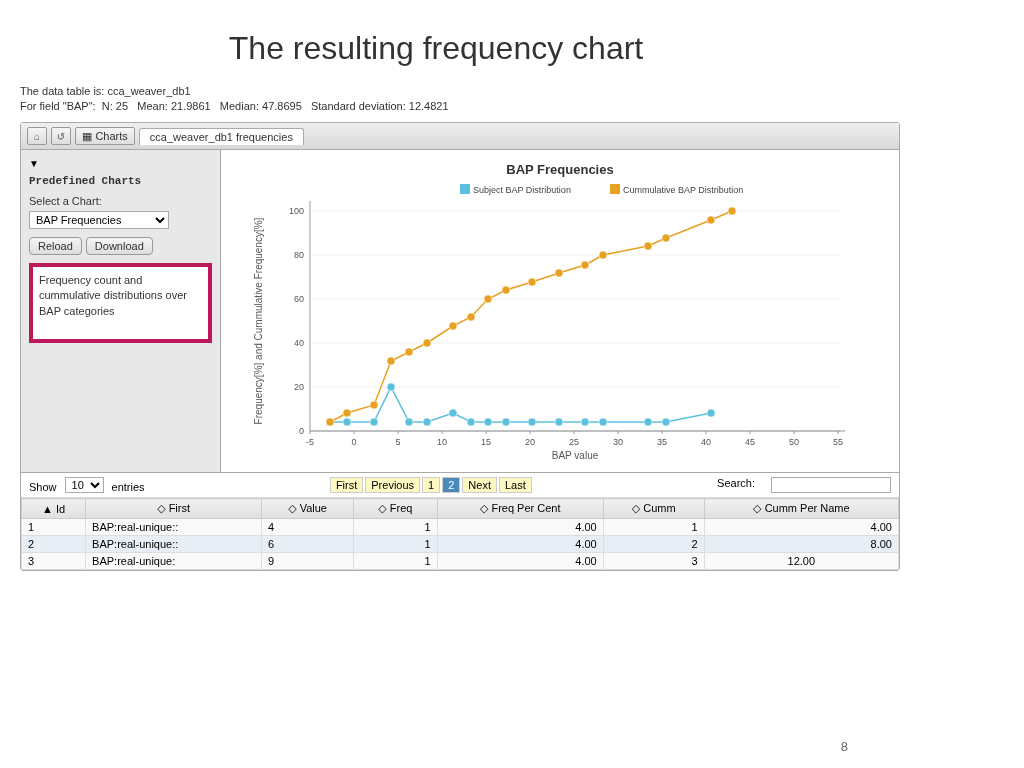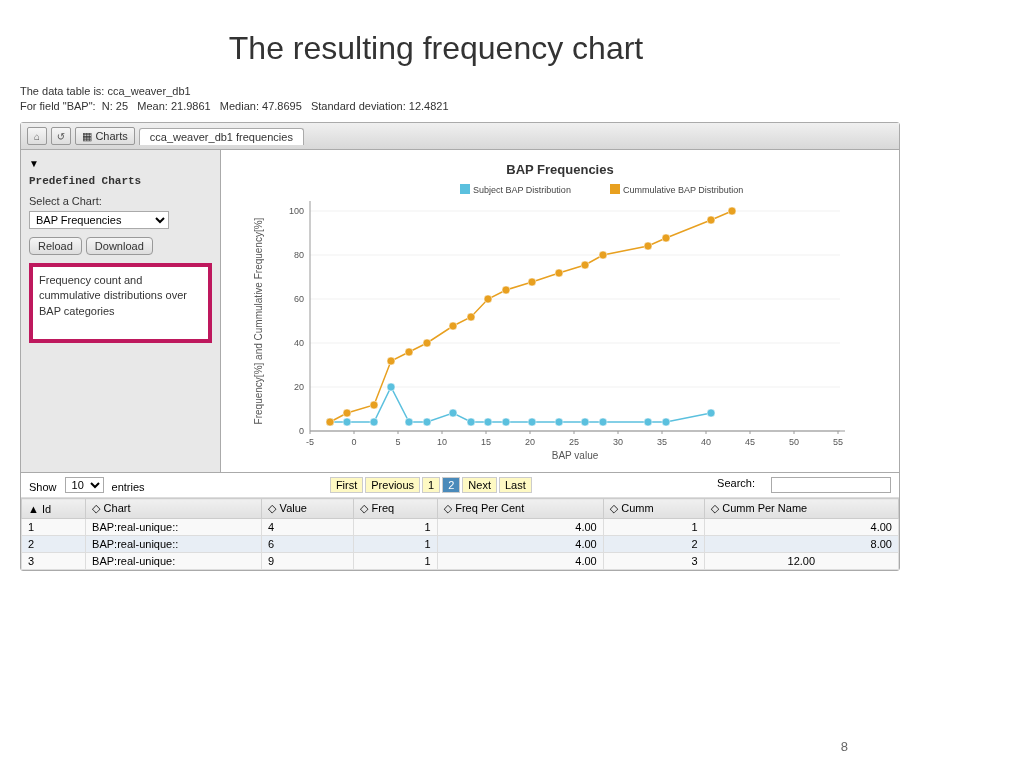--- a/index.html
+++ b/index.html
@@ -239,21 +239,21 @@
     .data-table {
       width: 100%;
       border-collapse: collapse;
       font-size: 11px;
     }
 
     .data-table th {
       background: linear-gradient(to bottom, #f0f0f0, #e0e0e0);
       border: 1px solid #ccc;
       padding: 3px 6px;
-      text-align: left;
+      text-align: center;
       font-weight: normal;
       white-space: nowrap;
       margin-top: 24px;
     }
 
     .data-table td {
       border: 1px solid #ddd;
       padding: 2px 6px;
       font-size: 11px;
     }
@@ -478,21 +478,21 @@
         <div class="search-area">
           <label>Search:</label>
           <input type="text" class="search-input" style="">
         </div>
       </div>
 
       <table class="data-table">
         <thead>
           <tr>
             <th>▲ Id</th>
-            <th>◇ Chart</th>
+            <th>◇ First</th>
             <th>◇ Value</th>
             <th>◇ Freq</th>
             <th>◇ Freq Per Cent</th>
             <th>◇ Cumm</th>
             <th>◇ Cumm Per Name</th>
           </tr>
         </thead>
         <tbody id="table-body">
         <tr>
       <td>1</td>

